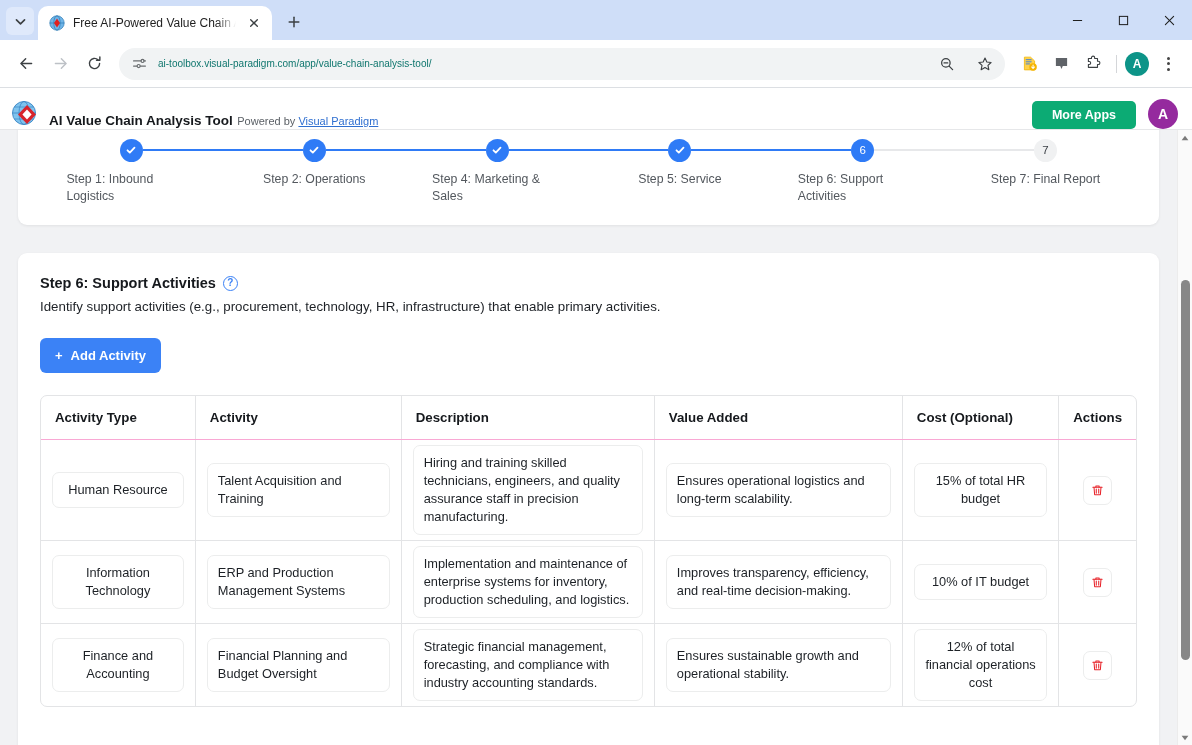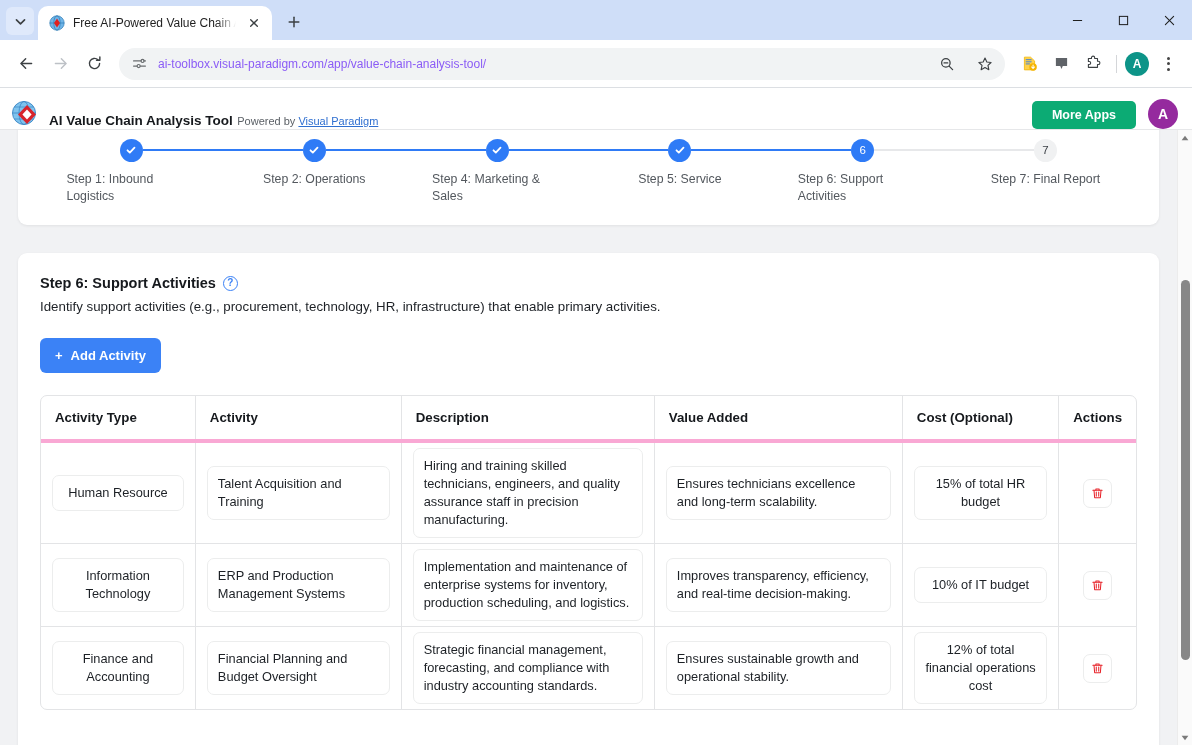--- a/index.html
+++ b/index.html
@@ -64,21 +64,21 @@
     align-items: center; justify-content: center; cursor: pointer; flex: 0 0 32px;
   }
   .nav-btn svg { width: 17px; height: 17px; }
   .omnibox {
     flex: 1 1 auto; height: 32px; background: #f1f3f4; border-radius: 16px;
     display: flex; align-items: center; padding: 0 6px 0 12px; margin: 0 7px;
     gap: 10px; cursor: text;
   }
   .omnibox-icon { width: 17px; height: 17px; flex: 0 0 17px; opacity: .75; }
   .omnibox-url {
-    flex: 1 1 auto; font-size: 12px; color: #8b5cf6; white-space: nowrap;
+    flex: 1 1 auto; font-size: 10px; color: #0f766e; white-space: nowrap;
     overflow: hidden;
   }
   .omni-action {
     width: 28px; height: 28px; border-radius: 50%; display: flex;
     align-items: center; justify-content: center; cursor: pointer; flex: 0 0 28px;
   }
   .omni-action svg { width: 16px; height: 16px; }
   .tb-icon {
     width: 30px; height: 30px; border-radius: 50%; display: flex;
     align-items: center; justify-content: center; cursor: pointer; flex: 0 0 30px;
@@ -166,21 +166,21 @@
     margin-top: 24px; background: #3b82f6; color: #fff; border: none;
     border-radius: 6px; font-size: 13px; font-weight: bold; padding: 10px 15px;
     cursor: pointer; display: inline-flex; align-items: center; gap: 8px;
   }
 
   .tbl-wrap { margin-top: 22px; border: 1px solid #e3e4e6; border-radius: 7px; overflow: hidden; }
   table { width: 100%; border-collapse: collapse; table-layout: fixed; }
   th {
     text-align: left; font-size: 13.3px; font-weight: bold; color: #16191d;
     padding: 14px 14px; border-right: 1px solid #e3e4e6;
-    border-bottom: 4px solid #f9a8d4; vertical-align: middle;
+    border-bottom: 1px solid #f9a8d4; vertical-align: middle;
   }
   th:last-child { border-right: none; }
   td {
     padding: 5px 11px; border-right: 1px solid #e3e4e6;
     border-bottom: 1px solid #e3e4e6; vertical-align: middle;
   }
   td:last-child { border-right: none; }
   tr:last-child td { border-bottom: none; }
   .cell-input {
     border: 1px solid #eceded; border-radius: 7px; background: #fff;
@@ -480,21 +480,21 @@
                   <td>
                       <div class="cell-input cell-center">Human Resource</div>
                     </td>
                   <td>
                       <div class="cell-input">Talent Acquisition and Training</div>
                     </td>
                   <td>
                       <div class="cell-input">Hiring and training skilled technicians, engineers, and quality assurance staff in precision manufacturing.</div>
                     </td>
                   <td>
-                      <div class="cell-input">Ensures technicians excellence and long-term scalability.</div>
+                      <div class="cell-input">Ensures operational logistics and long-term scalability.</div>
                     </td>
                   <td>
                       <div class="cell-input cell-center">15% of total HR budget</div>
                     </td>
                   <td>
                     <div class="del-btn">
                       <svg viewBox="0 0 16 16" fill="none" stroke="#e8262d" stroke-width="1.3" stroke-linecap="round" stroke-linejoin="round">
                         <line x1="2.3" y1="4" x2="13.7" y2="4"></line>
                           <path d="M6 4V2.4h4V4"></path>
                         <path d="M3.7 4l.8 9.2h7l.8-9.2"></path>

